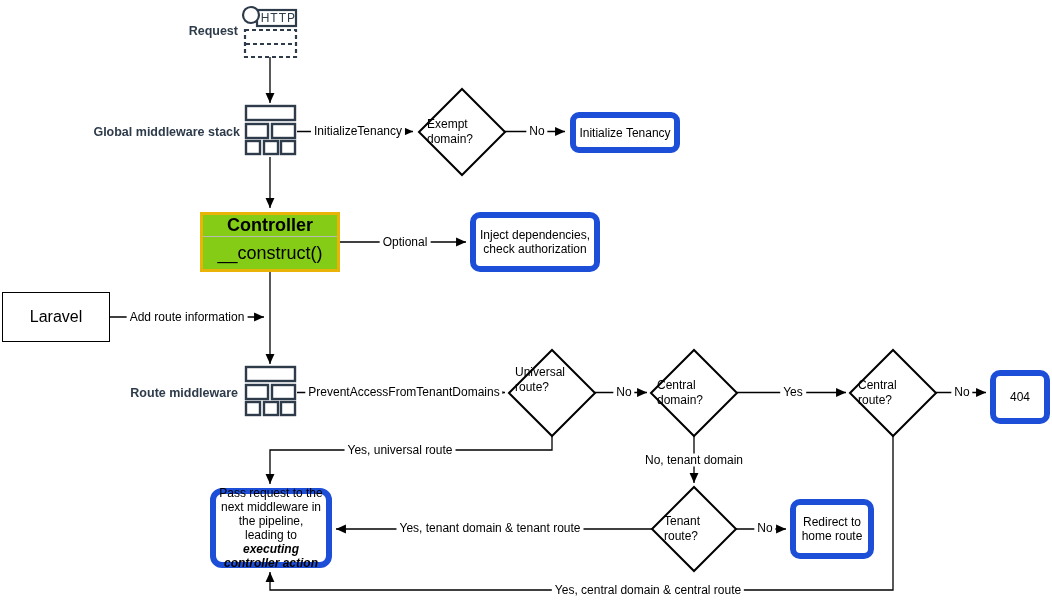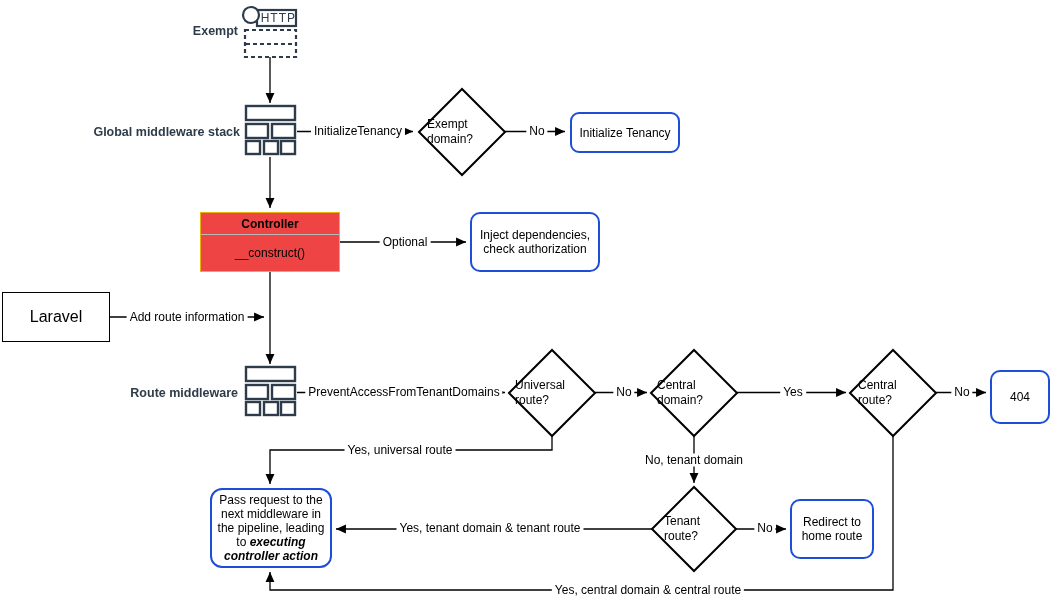--- a/index.html
+++ b/index.html
@@ -7,32 +7,32 @@
     position:relative;width:1052px;height:600px;background:#ffffff;
     font-family:"Liberation Sans",sans-serif;color:#000;overflow:hidden;
   }
   #wires{position:absolute;left:0;top:0;z-index:1;}
   .layer{position:absolute;left:0;top:0;width:100%;height:100%;z-index:2;pointer-events:none;}
   .side-label{
     position:absolute;font-weight:bold;color:#2e3b4a;font-size:12.5px;
     text-align:right;line-height:16px;white-space:nowrap;
   }
   .node-box{
-    position:absolute;box-sizing:border-box;background:#fff;border:2px solid #1d4ed8;
+    position:absolute;box-sizing:border-box;background:#fff;border:6px solid #1d4ed8;
     border-radius:10px;display:flex;align-items:center;justify-content:center;
     text-align:center;font-size:12px;line-height:14px;padding:2px;
   }
   .plain-box{
     position:absolute;box-sizing:border-box;background:#fff;border:1px solid #000;
     display:flex;align-items:center;justify-content:center;text-align:center;
     font-size:16px;
   }
   .uml-box{
-    position:absolute;box-sizing:border-box;background:#ef4444;border:1px solid #eab308;
-    font-size:12px;display:flex;flex-direction:column;
+    position:absolute;box-sizing:border-box;background:#84cc16;border:3px solid #eab308;
+    font-size:18px;display:flex;flex-direction:column;
   }
   .uml-head{height:21px;display:flex;align-items:center;justify-content:center;
     font-weight:bold;border-bottom:1px solid #b9b9b9;}
   .uml-body{flex:1;display:flex;align-items:center;justify-content:center;}
   .diamond-label{
     position:absolute;transform:translate(-50%,-50%);
     font-size:12px;line-height:15px;
   }
   .edge-label{
     position:absolute;transform:translate(-50%,-50%);background:#fff;
@@ -106,21 +106,21 @@
       <rect x="246" y="385" width="22" height="14"></rect>
       <rect x="272" y="385" width="23" height="14"></rect>
       <rect x="246" y="402" width="14" height="13"></rect>
       <rect x="264" y="402" width="14" height="13"></rect>
       <rect x="281" y="402" width="14" height="13"></rect>
     </g>
   </svg>
 
   <div class="layer">
 
-    <div class="side-label" style="left:90px;top:23px;width:148px">Exempt</div>
+    <div class="side-label" style="left:90px;top:23px;width:148px">Request</div>
     <div class="side-label" style="left:40px;top:124px;width:200px">Global middleware stack</div>
     <div class="side-label" style="left:90px;top:385px;width:148px">Route middleware</div>
     <div class="http-label" style="left:257px;top:14px;width:39px">HTTP</div>
 
     <div class="node-box" style="left:570px;top:112px;width:110px;height:41px;border-radius:9px">Initialize Tenancy</div>
 
     <div class="uml-box" style="left:200px;top:212px;width:140px;height:60px">
       <div class="uml-head">Controller</div>
       <div class="uml-body">__construct()</div>
     </div>
@@ -131,21 +131,21 @@
 
     <div class="node-box" style="left:990px;top:370px;width:60px;height:54px">404</div>
 
     <div class="node-box" style="left:790px;top:499px;width:84px;height:60px">Redirect to home route</div>
 
     <div class="node-box pass-box" style="left:210px;top:488px;width:122px;height:80px">
       <div><span>Pass request to the next middleware in the pipeline, leading to </span><span class="bold">executing controller action</span></div>
     </div>
 
     <div class="diamond-label" style="left:462px;top:132px;width:70px">Exempt domain?</div>
-    <div class="diamond-label" style="left:552px;top:393px;width:74px">Universal route?</div>
+    <div class="diamond-label" style="left:552px;top:380px;width:74px">Universal route?</div>
     <div class="diamond-label" style="left:694px;top:393px;width:74px">Central domain?</div>
     <div class="diamond-label" style="left:893px;top:393px;width:70px">Central route?</div>
     <div class="diamond-label" style="left:694px;top:529px;width:60px">Tenant route?</div>
 
     <div class="edge-label italic" style="left:358px;top:131px">InitializeTenancy</div>
     <div class="edge-label" style="left:537px;top:131px">No</div>
     <div class="edge-label" style="left:405px;top:242px">Optional</div>
     <div class="edge-label" style="left:187px;top:317px">Add route information</div>
     <div class="edge-label italic" style="left:404px;top:392px">PreventAccessFromTenantDomains</div>
     <div class="edge-label" style="left:624px;top:392px">No</div>

